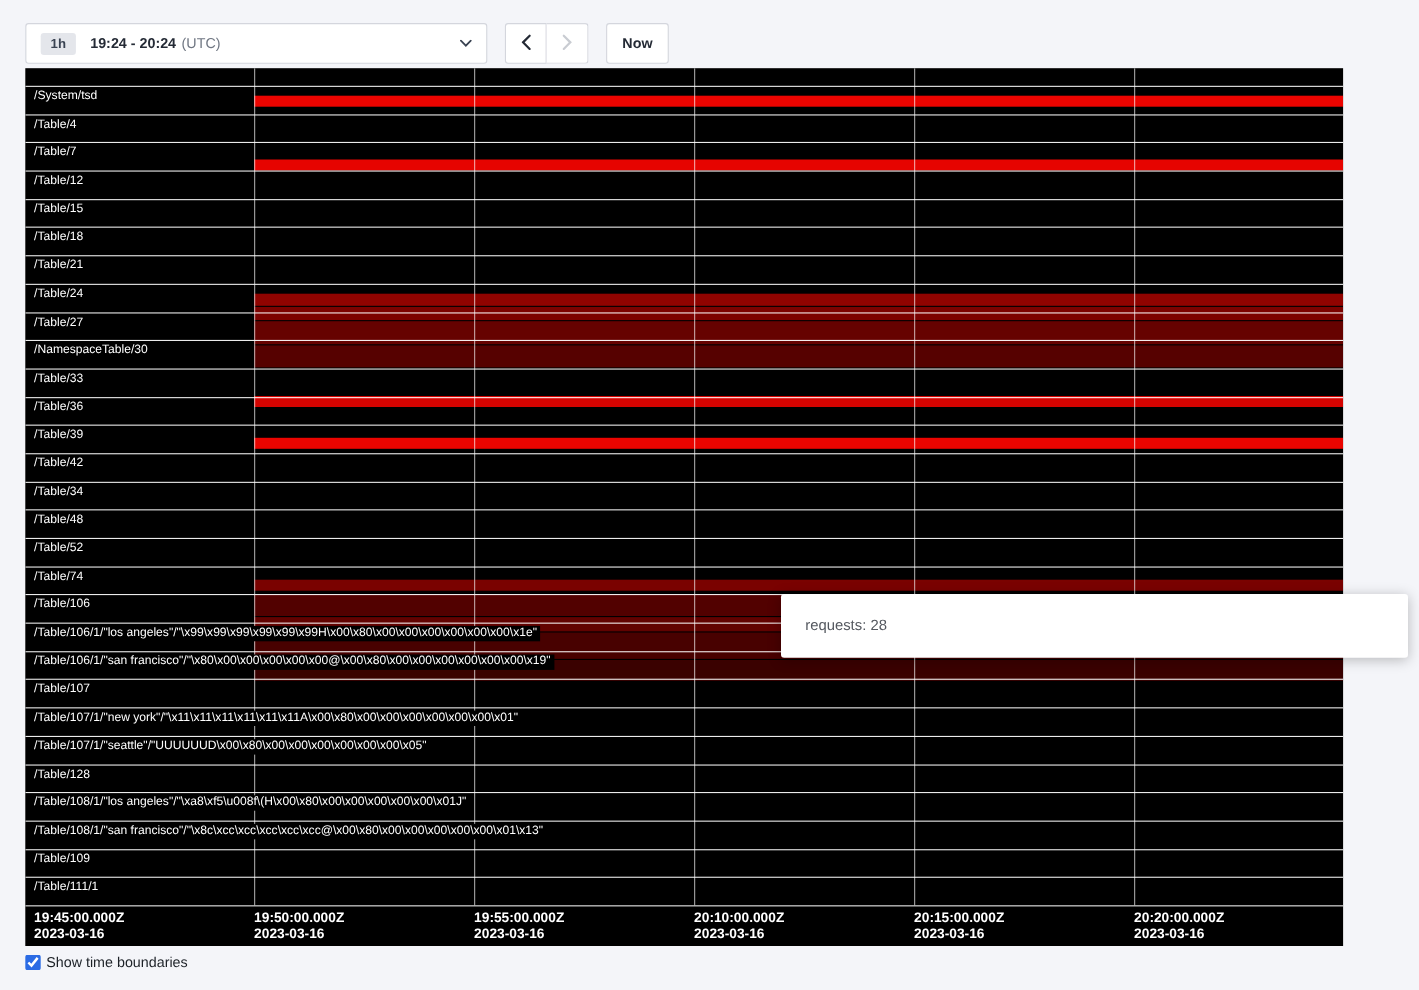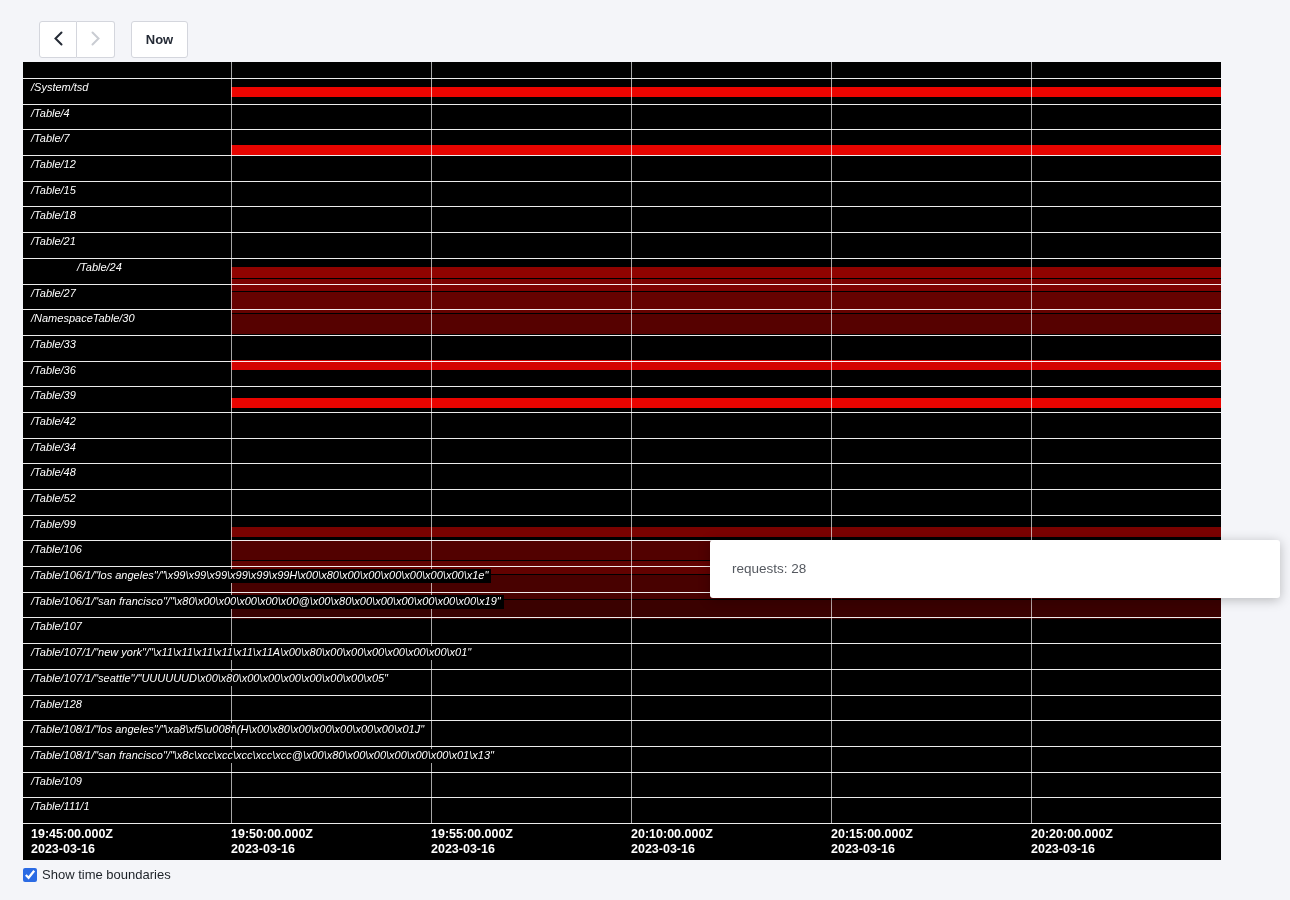--- a/index.html
+++ b/index.html
@@ -37,21 +37,21 @@
   
   .kv-canvas {
     position:absolute; left:23px; top:62px; width:1198px; height:798px;
     background:#000; overflow:hidden; cursor:crosshair;
   }
   .band  { position:absolute; left:208px; width:990px; }
   .vgrid { position:absolute; top:0; width:1px; height:761px; background:rgba(255,255,255,0.65); }
   .hline { position:absolute; left:0; width:100%; height:1px; background:rgba(255,255,255,0.92); }
   .rowlabel {
     position:absolute; left:8px; font-size:11px; line-height:13px; color:#fff;
-    background:#000; padding:0 3px 1px 0; white-space:nowrap;font-style:italic;
+    background:#000; padding:0 3px 1px 0; white-space:nowrap;
   }
   .axislabel { position:absolute; top:765px; color:#fff; font-size:12.5px; font-weight:bold; line-height:15px; white-space:nowrap; }
 
   
   .kv-tooltip {
     position:absolute; left:710px; top:540px; width:570px; box-sizing:border-box;
     background:#fff; border-radius:3px; box-shadow:0 2px 12px rgba(0,0,0,0.25);
     padding:19px 22px; display:flex; flex-direction:column; gap:14px; z-index:10;
   }
   .tt-line { font-size:13.5px; color:#54585f; line-height:20px; white-space:nowrap; }
@@ -59,20 +59,30 @@
   
   .footer { position:absolute; left:23px; top:867px; display:flex; align-items:center; }
   .footer input { width:14px; height:14px; margin:0; }
   .footer .cb-label { margin-left:5px; font-size:13px; color:#1c2127; }
 </style>
 </head>
 <body>
 
 <div class="toolbar">
 
+  <div class="range-select">
+    <span class="range-badge">1h</span>
+    <span class="range-label">19:24 - 20:24</span>
+    <span class="range-suffix">(UTC)</span>
+    <span class="range-caret">
+      <svg width="11" height="7" viewBox="0 0 11 7">
+          <path d="M1 1 L5.5 5.5 L10 1" stroke="currentColor" stroke-width="1.6" fill="none" stroke-linecap="round"></path>
+        </svg>
+    </span>
+  </div>
 
   <div class="nav-group">
     <button class="nav-btn prev">
       <span>
         <svg width="9" height="15" viewBox="0 0 9 15">
             <path d="M7.5 1.5 L1.5 7.5 L7.5 13.5" stroke="currentColor" stroke-width="2" fill="none" stroke-linecap="round"></path>
           </svg>
       </span>
     </button>
     <button class="nav-btn next">
@@ -114,41 +124,41 @@
     <div class="rowlabel" style="top: 70px;">/Table/7</div>
     <div class="hline" style="top: 93px;"></div>
     <div class="rowlabel" style="top: 96px;">/Table/12</div>
     <div class="hline" style="top: 119px;"></div>
     <div class="rowlabel" style="top: 122px;">/Table/15</div>
     <div class="hline" style="top: 144px;"></div>
     <div class="rowlabel" style="top: 147px;">/Table/18</div>
     <div class="hline" style="top: 170px;"></div>
     <div class="rowlabel" style="top: 173px;">/Table/21</div>
     <div class="hline" style="top: 196px;"></div>
-    <div class="rowlabel" style="top: 199px; margin-left: 46px;">/Table/24</div>
+    <div class="rowlabel" style="top: 199px;">/Table/24</div>
     <div class="hline" style="top: 222px;"></div>
     <div class="rowlabel" style="top: 225px;">/Table/27</div>
     <div class="hline" style="top: 247px;"></div>
     <div class="rowlabel" style="top: 250px;">/NamespaceTable/30</div>
     <div class="hline" style="top: 273px;"></div>
     <div class="rowlabel" style="top: 276px;">/Table/33</div>
     <div class="hline" style="top: 299px;"></div>
     <div class="rowlabel" style="top: 302px;">/Table/36</div>
     <div class="hline" style="top: 324px;"></div>
     <div class="rowlabel" style="top: 327px;">/Table/39</div>
     <div class="hline" style="top: 350px;"></div>
     <div class="rowlabel" style="top: 353px;">/Table/42</div>
     <div class="hline" style="top: 376px;"></div>
     <div class="rowlabel" style="top: 379px;">/Table/34</div>
     <div class="hline" style="top: 401px;"></div>
     <div class="rowlabel" style="top: 404px;">/Table/48</div>
     <div class="hline" style="top: 427px;"></div>
     <div class="rowlabel" style="top: 430px;">/Table/52</div>
     <div class="hline" style="top: 453px;"></div>
-    <div class="rowlabel" style="top: 456px;">/Table/99</div>
+    <div class="rowlabel" style="top: 456px;">/Table/74</div>
     <div class="hline" style="top: 478px;"></div>
     <div class="rowlabel" style="top: 481px;">/Table/106</div>
     <div class="hline" style="top: 504px;"></div>
     <div class="rowlabel" style="top: 507px;">/Table/106/1/"los angeles"/"\x99\x99\x99\x99\x99\x99H\x00\x80\x00\x00\x00\x00\x00\x00\x1e"</div>
     <div class="hline" style="top: 530px;"></div>
     <div class="rowlabel" style="top: 533px;">/Table/106/1/"san francisco"/"\x80\x00\x00\x00\x00\x00@\x00\x80\x00\x00\x00\x00\x00\x00\x19"</div>
     <div class="hline" style="top: 555px;"></div>
     <div class="rowlabel" style="top: 558px;">/Table/107</div>
     <div class="hline" style="top: 581px;"></div>
     <div class="rowlabel" style="top: 584px;">/Table/107/1/"new york"/"\x11\x11\x11\x11\x11\x11A\x00\x80\x00\x00\x00\x00\x00\x00\x01"</div>

